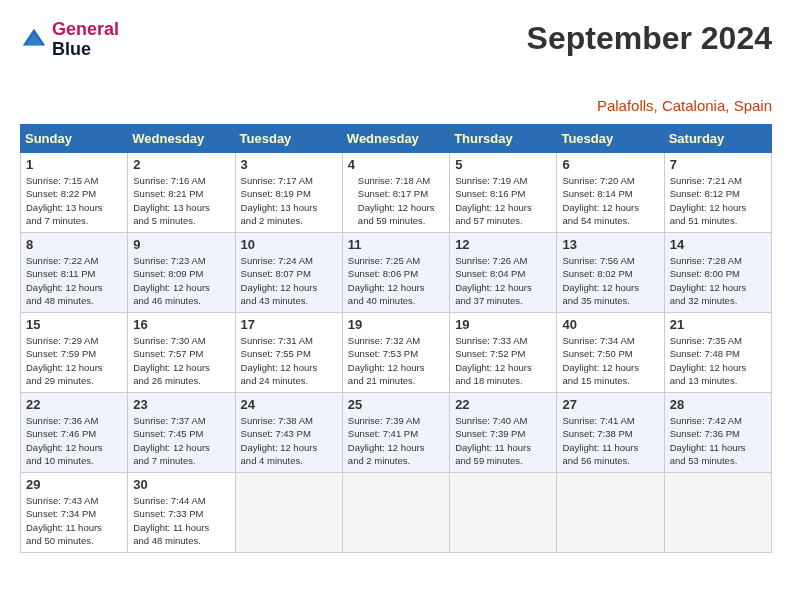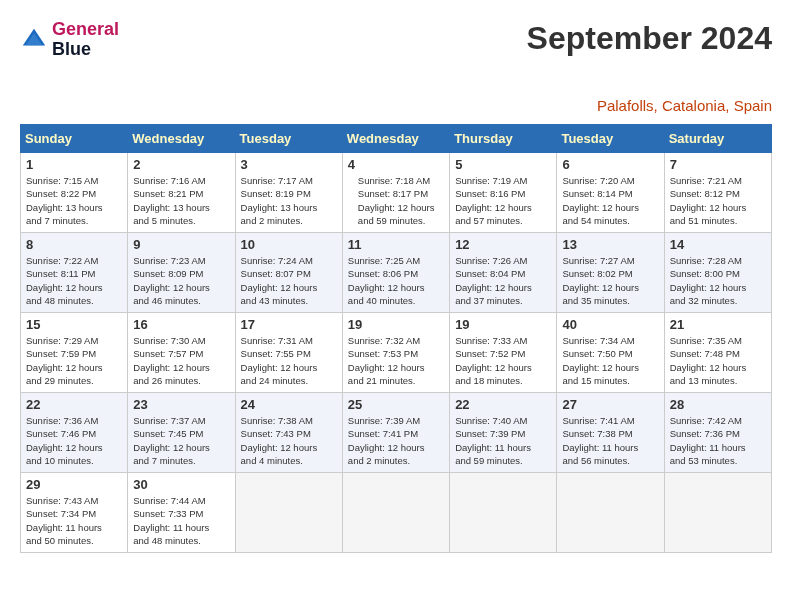--- a/index.html
+++ b/index.html
@@ -210,21 +210,21 @@
         </td>
         <td>
           <div class="day-num">12</div>
           <div class="day-info" style="white-space: pre-line;">Sunrise: 7:26 AM
 Sunset: 8:04 PM
 Daylight: 12 hours
 and 37 minutes.</div>
         </td>
         <td>
           <div class="day-num">13</div>
-          <div class="day-info" style="white-space: pre-line;">Sunrise: 7:27 AM
+          <div class="day-info" style="white-space: pre-line;">Sunrise: 7:56 AM
 Sunset: 8:02 PM
 Daylight: 12 hours
 and 35 minutes.</div>
         </td>
         <td>
           <div class="day-num">14</div>
           <div class="day-info" style="white-space: pre-line;">Sunrise: 7:28 AM
 Sunset: 8:00 PM
 Daylight: 12 hours
 and 32 minutes.</div>

